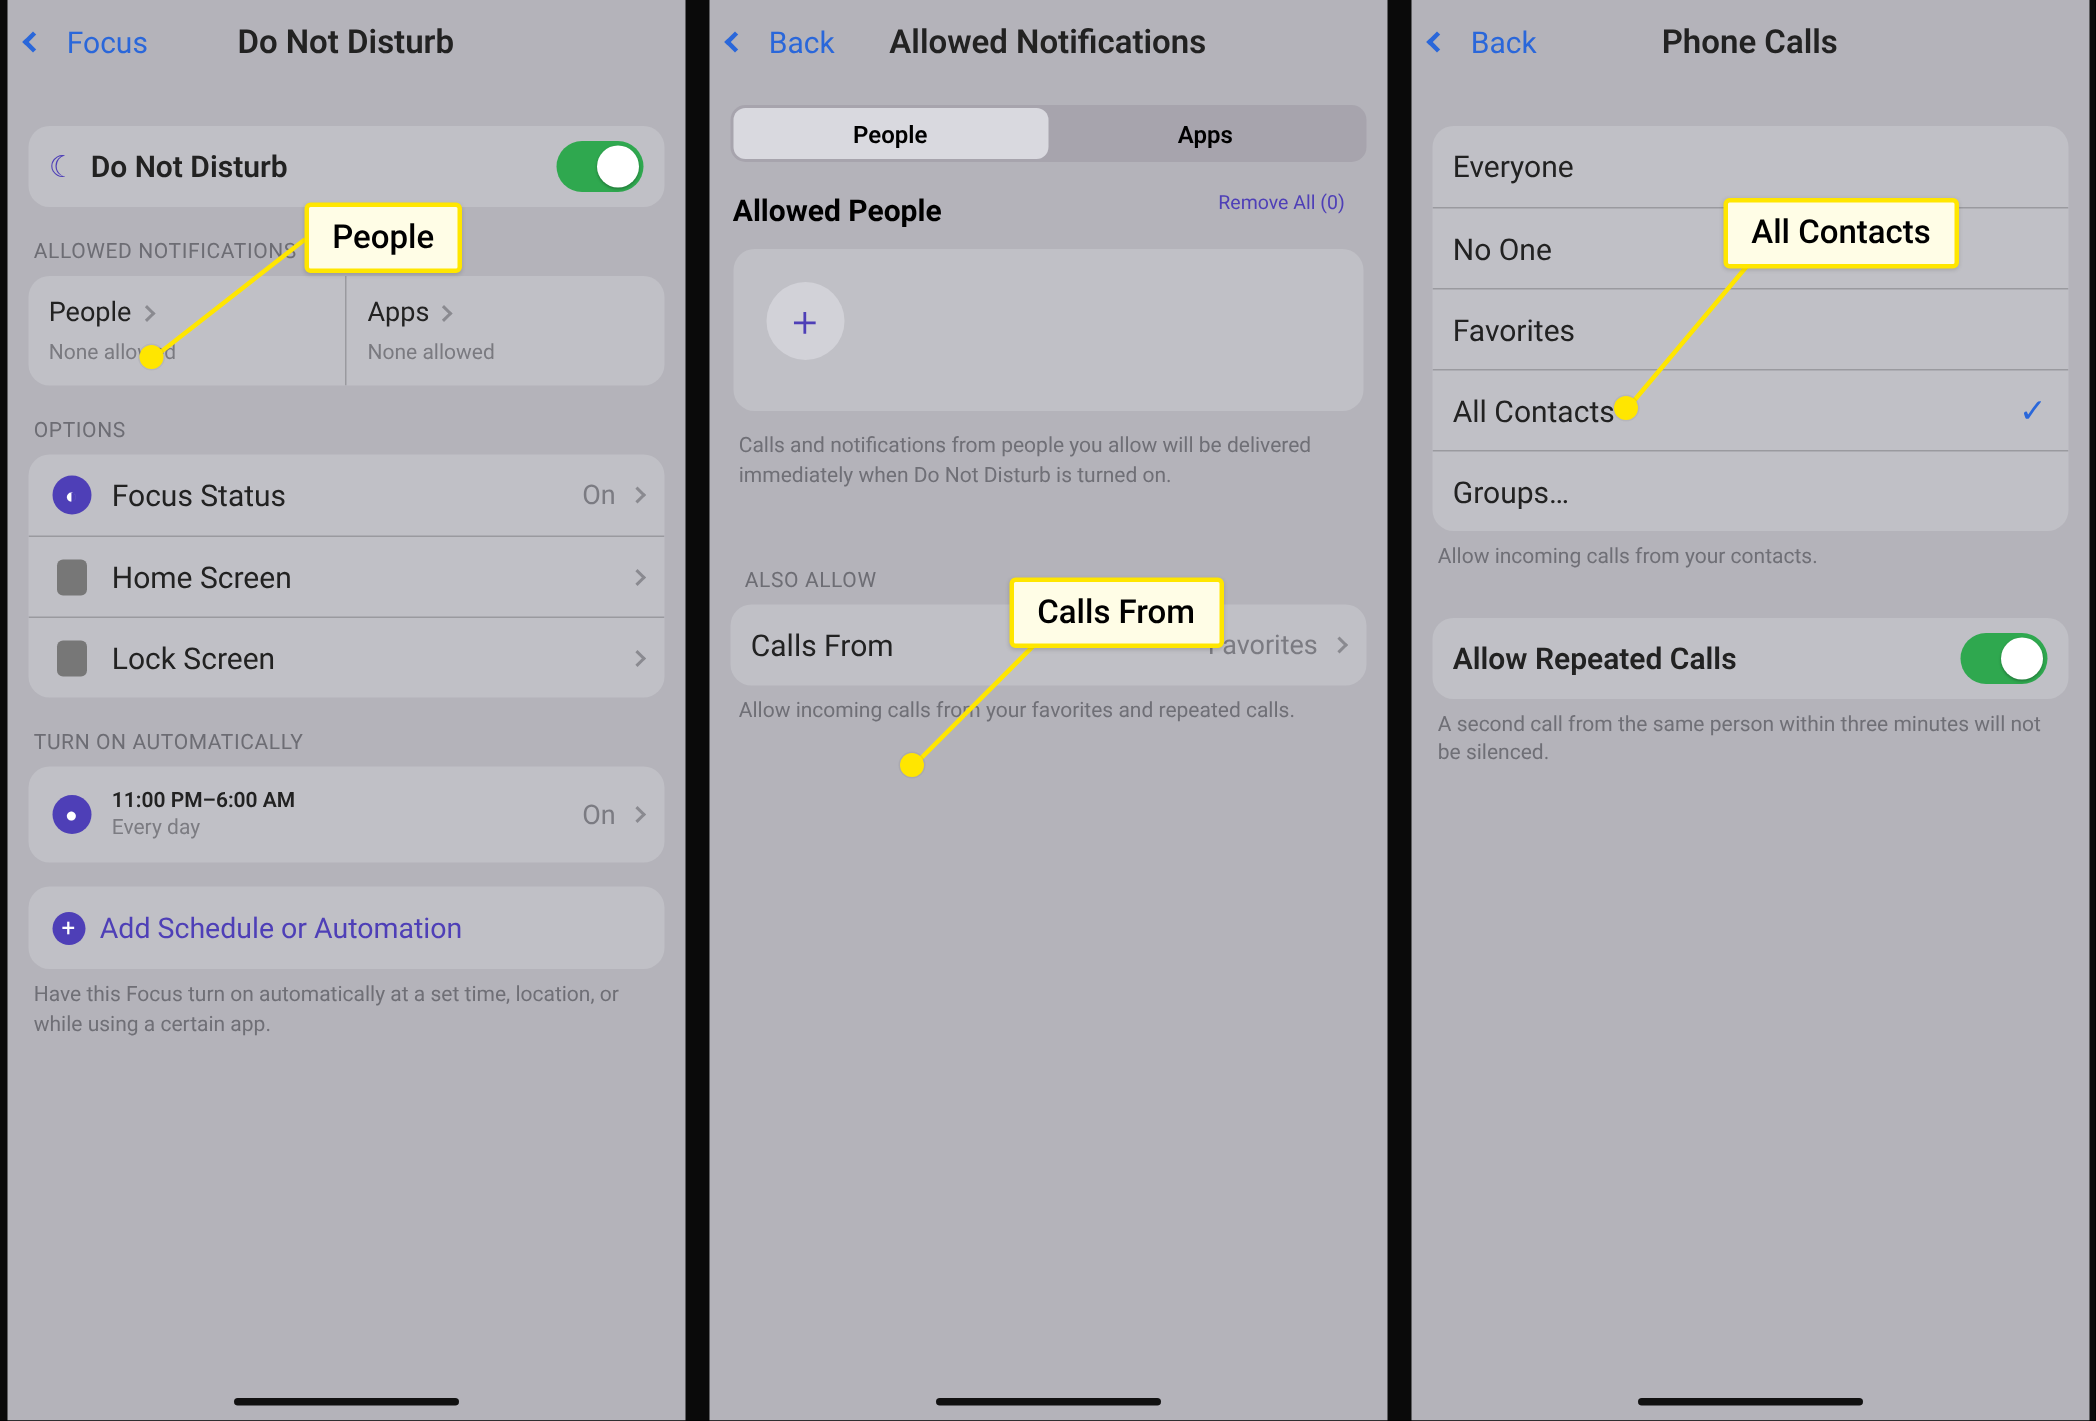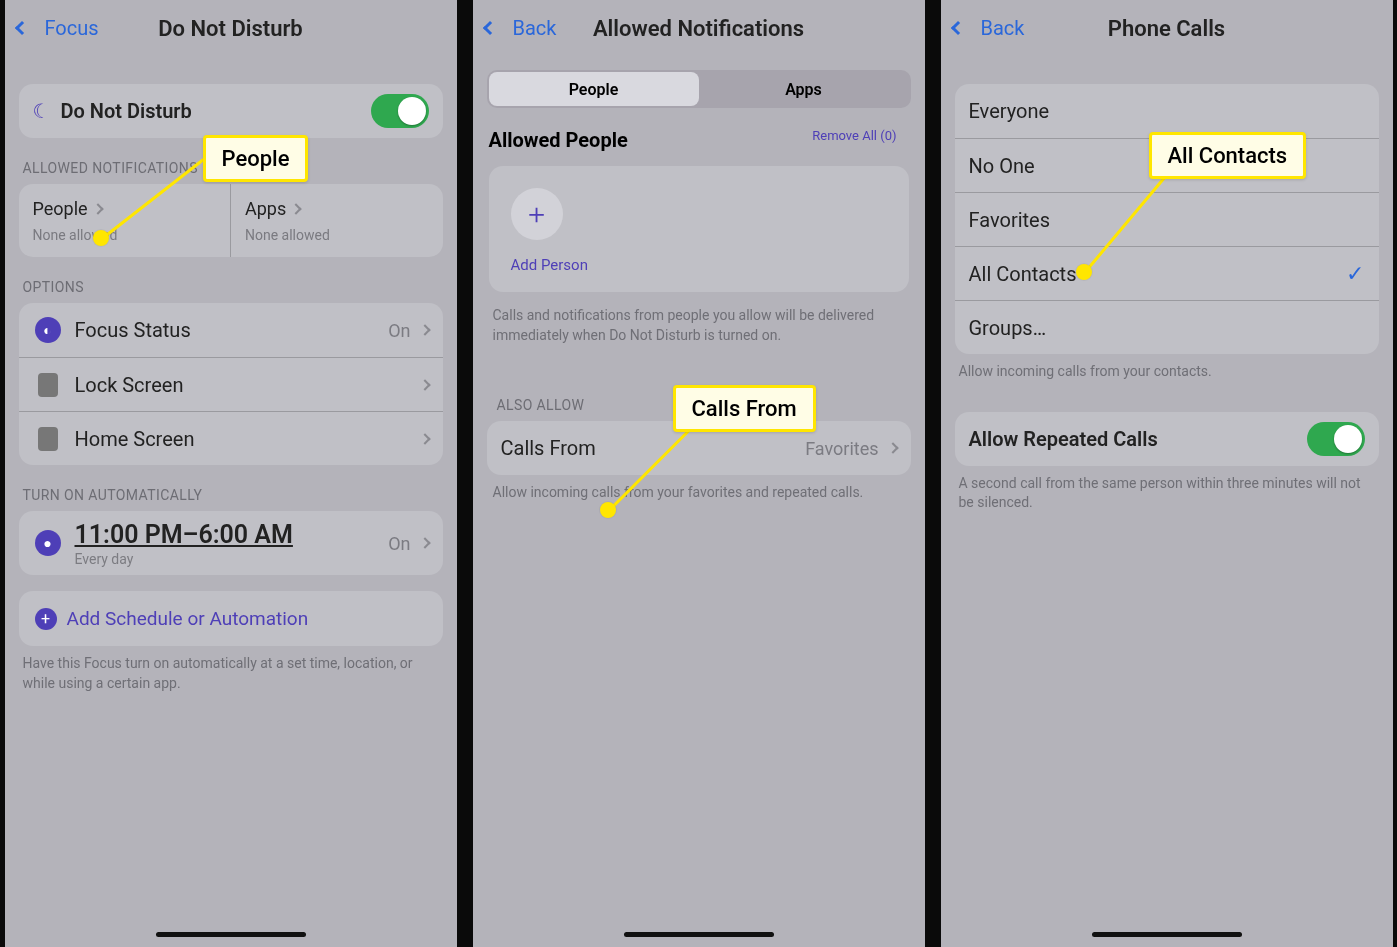--- a/index.html
+++ b/index.html
@@ -72,21 +72,21 @@
   .check{color:var(--nav-blue);font-size:22px;}
 
   .icon-circle{width:26px;height:26px;border-radius:50%;display:flex;align-items:center;justify-content:center;font-size:14px;color:#fff;}
   .ic-focus{background:var(--link-purple);}
   .ic-home,.ic-lock{background:#777;border-radius:4px;width:20px;height:24px;}
   .ic-clock{background:var(--link-purple);}
 
   .moon{color:var(--link-purple);font-size:20px;margin-right:10px;}
   .row.tall{min-height:64px;}
   .row.tall .stack{display:flex;flex-direction:column;}
-  .row.tall .main{font-size:25px;color:var(--text);font-weight:600;text-decoration:underline;}
+  .row.tall .main{font-size:14px;color:var(--text);font-weight:600;}
   .row.tall .sub3{font-size:14px;color:#7c7c82;margin-top:2px;}
 
   .link-row{color:var(--link-purple);font-size:19px;display:flex;align-items:center;gap:10px;padding:16px;}
   .link-row .plus-badge{width:22px;height:22px;border-radius:50%;background:var(--link-purple);color:#fff;display:flex;align-items:center;justify-content:center;font-size:16px;}
 </style>
 </head>
 <body>
 
 <div class="stage">
 
@@ -134,30 +134,30 @@
         <div class="row">
           <span class="icon-slot">
               <span class="icon-circle ic-focus">◐</span>
             </span>
           <span class="label">Focus Status</span>
           <span class="value">On</span>
           <span class="chevron-right"></span>
         </div>
         <div class="row">
           <span class="icon-slot">
+              <span class="ic-home"></span>
+            </span>
+          <span class="label">Home Screen</span>
+          <span class="chevron-right"></span>
+        </div>
+        <div class="row">
+          <span class="icon-slot">
               <span class="ic-lock"></span>
             </span>
           <span class="label">Lock Screen</span>
-          <span class="chevron-right"></span>
-        </div>
-        <div class="row">
-          <span class="icon-slot">
-              <span class="ic-home"></span>
-            </span>
-          <span class="label">Home Screen</span>
           <span class="chevron-right"></span>
         </div>
       </div>
 
       <div class="group-header">TURN ON AUTOMATICALLY</div>
       <div class="card">
         <div class="row tall">
           <span class="icon-slot">
               <span class="icon-circle ic-clock">●</span>
             </span>
@@ -200,21 +200,20 @@
       <div class="seg">Apps</div>
     </div>
 
     <div style="position:relative;">
       <div class="section-title">Allowed People</div>
       <div class="remove-all" style="top:6px;">Remove All (0)</div>
     </div>
 
     <div class="add-card">
       <div class="add-circle">＋</div>
-      <div class="add-label">Add Person</div>
     </div>
     <div class="footer-text" style="padding:10px 20px 0;">Calls and notifications from people you allow will be delivered immediately when Do Not Disturb is turned on.</div>
 
     <div class="group-header" style="padding:0 20px;margin-top:52px;">ALSO ALLOW</div>
     <div class="card" style="margin:0 14px;">
       <div class="row">
         <span class="label">Calls From</span>
         <span class="value">Favorites</span>
         <span class="chevron-right"></span>
       </div>

